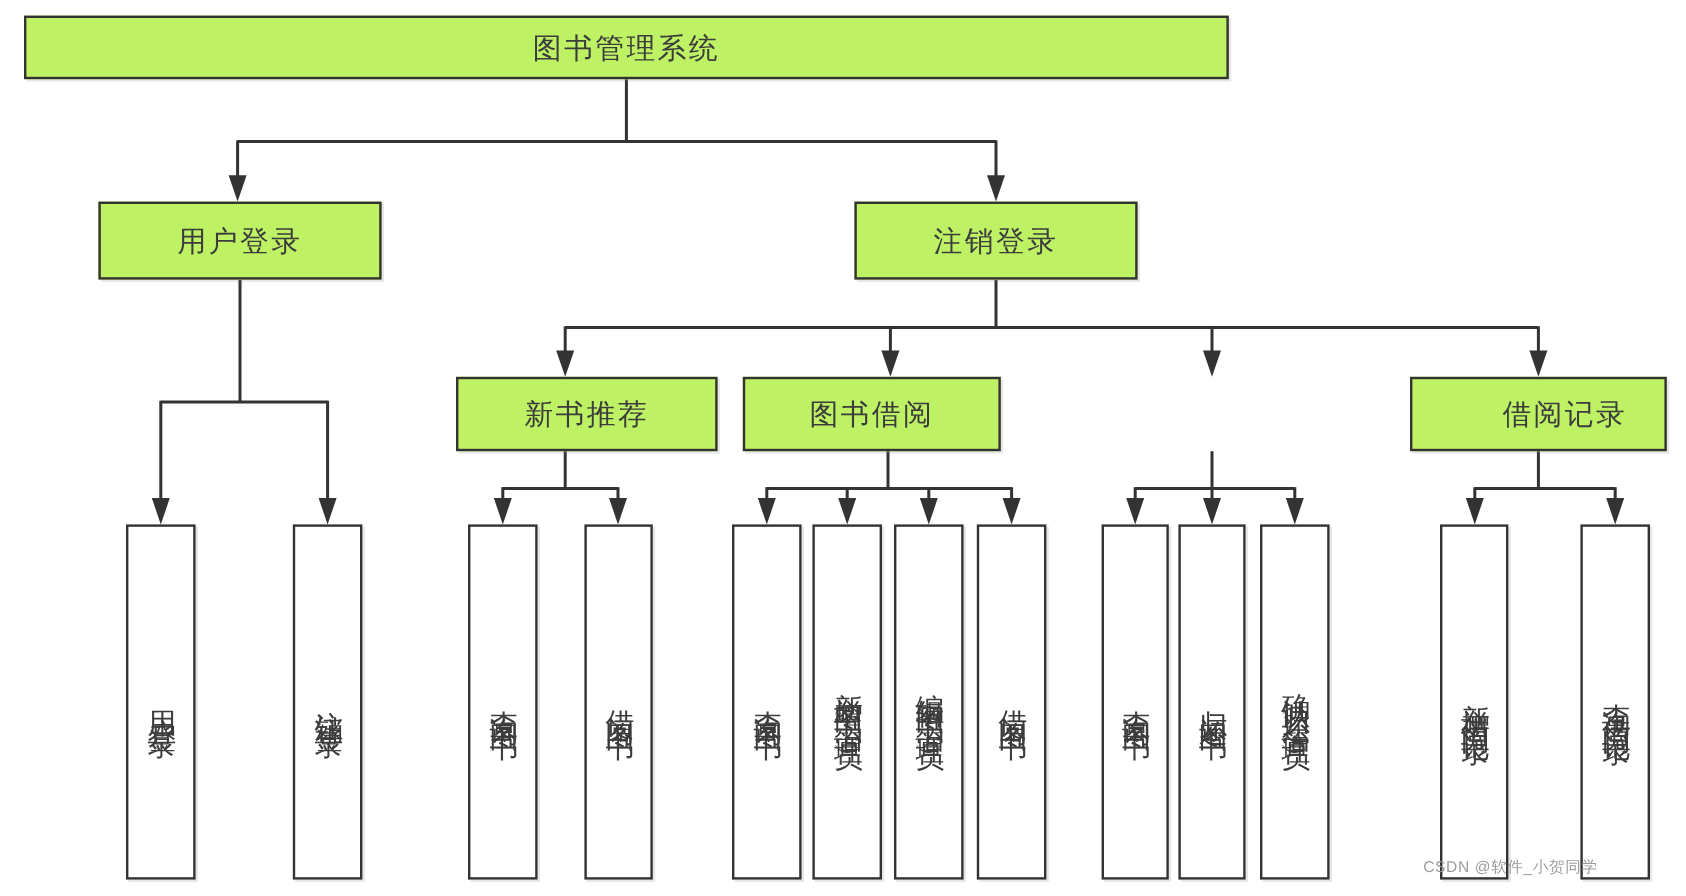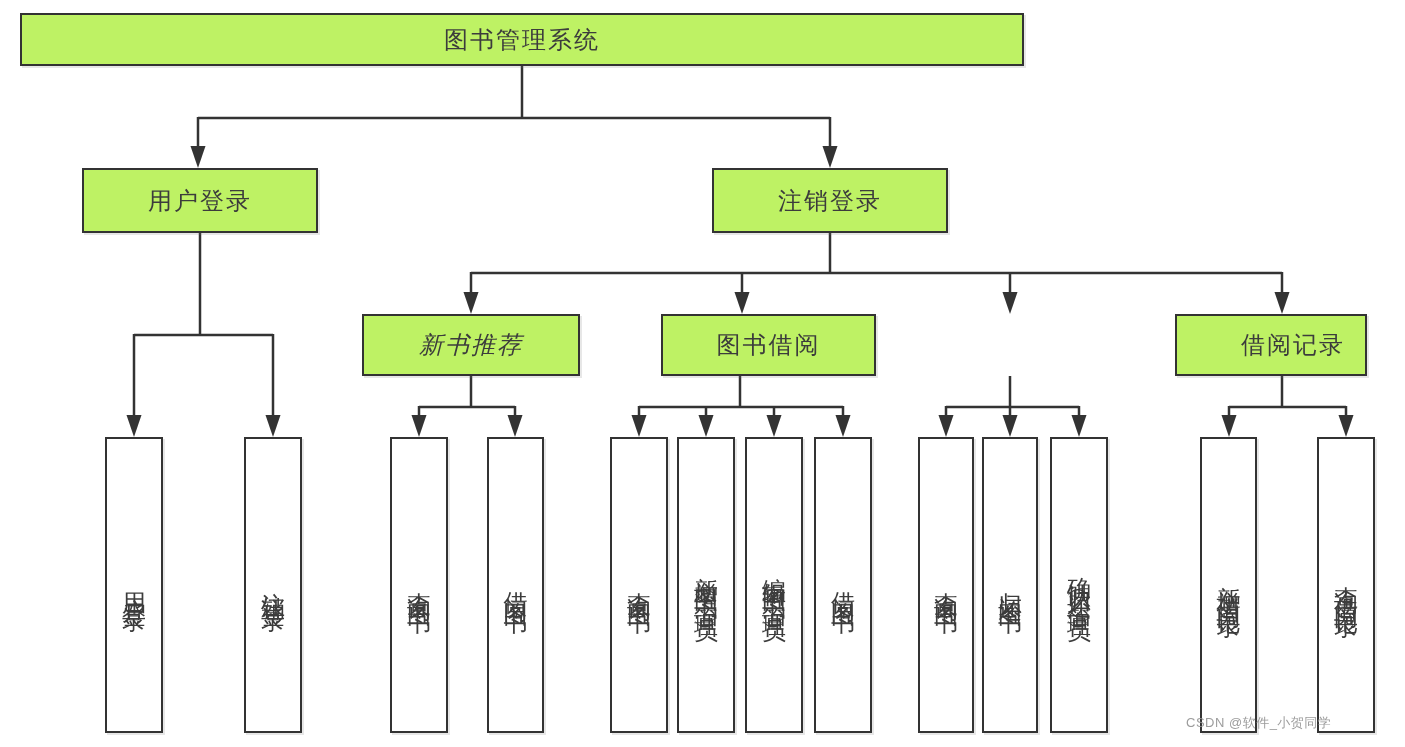--- a/index.html
+++ b/index.html
@@ -137,27 +137,27 @@
     <span>图书管理系统</span>
   </div>
 
   <div class="hbox" style="left:82px;top:168px;width:236px;height:65px;">
     <span>用户登录</span>
   </div>
   <div class="hbox" style="left:712px;top:168px;width:236px;height:65px;">
     <span>注销登录</span>
   </div>
 
-  <div class="hbox" style="left:362px;top:314px;width:218px;height:62px;font-style:italic;">
+  <div class="hbox" style="left:380px;top:314px;width:218px;height:62px;">
     <span>新书推荐</span>
   </div>
-  <div class="hbox" style="left:661px;top:314px;width:215px;height:62px;">
+  <div class="hbox" style="left:619px;top:314px;width:215px;height:62px;">
     <span>图书借阅</span>
   </div>
-  <div class="hbox" style="left:1175px;top:314px;width:192px;height:62px;padding-left:44px;">
+  <div class="hbox" style="left:1175px;top:314px;width:214px;height:62px;padding-left:44px;">
     <span>借阅记录</span>
   </div>
 
   <div class="vbox" style="left:105px;top:437px;width:58px;height:296px;">
     <span class="vtext">用户登录</span>
   </div>
   <div class="vbox" style="left:244px;top:437px;width:58px;height:296px;">
     <span class="vtext">注销登录</span>
   </div>
 

